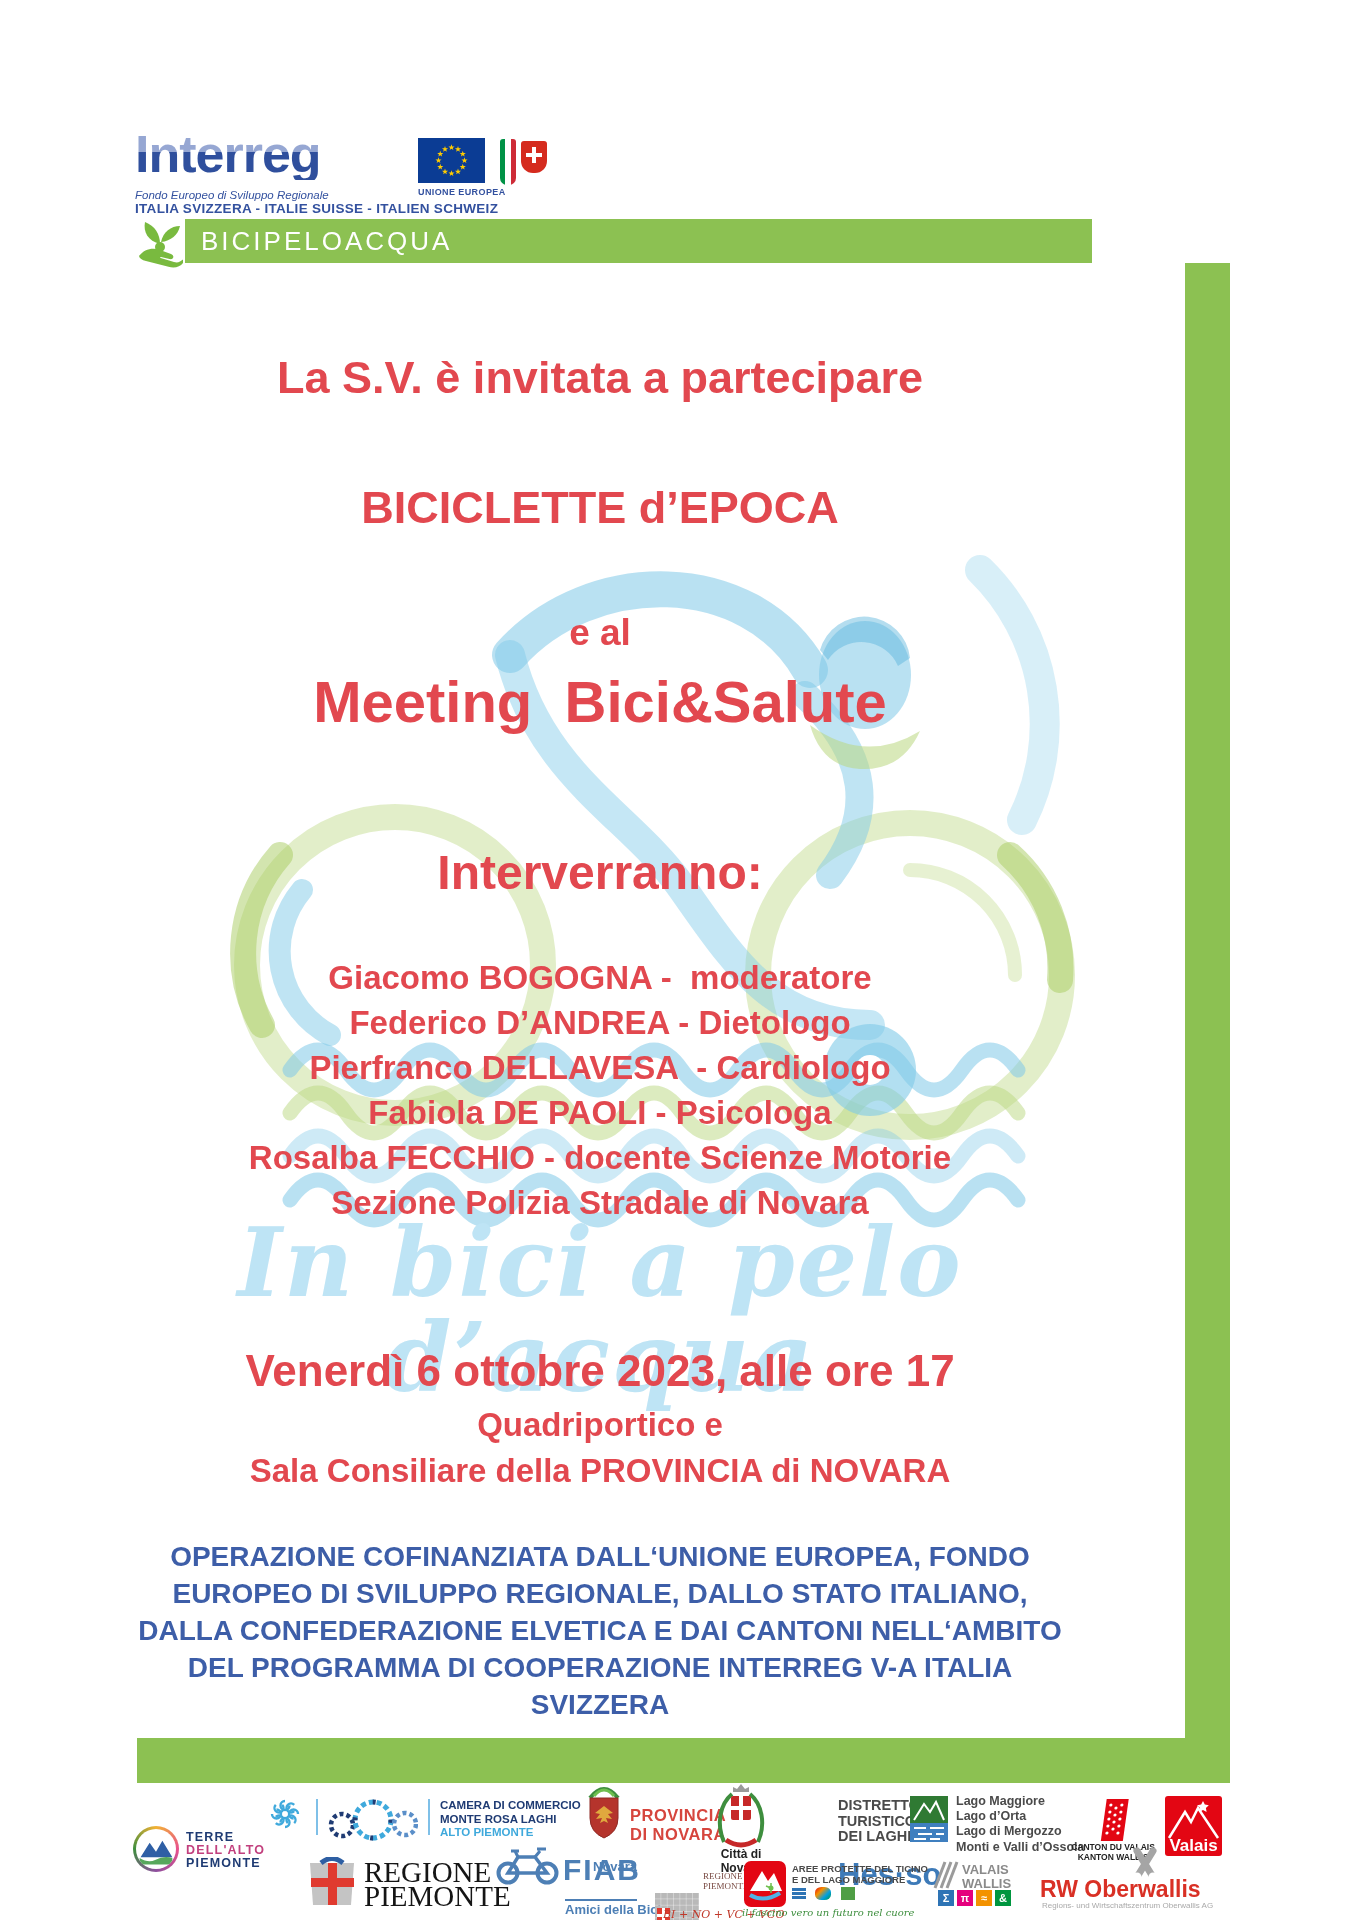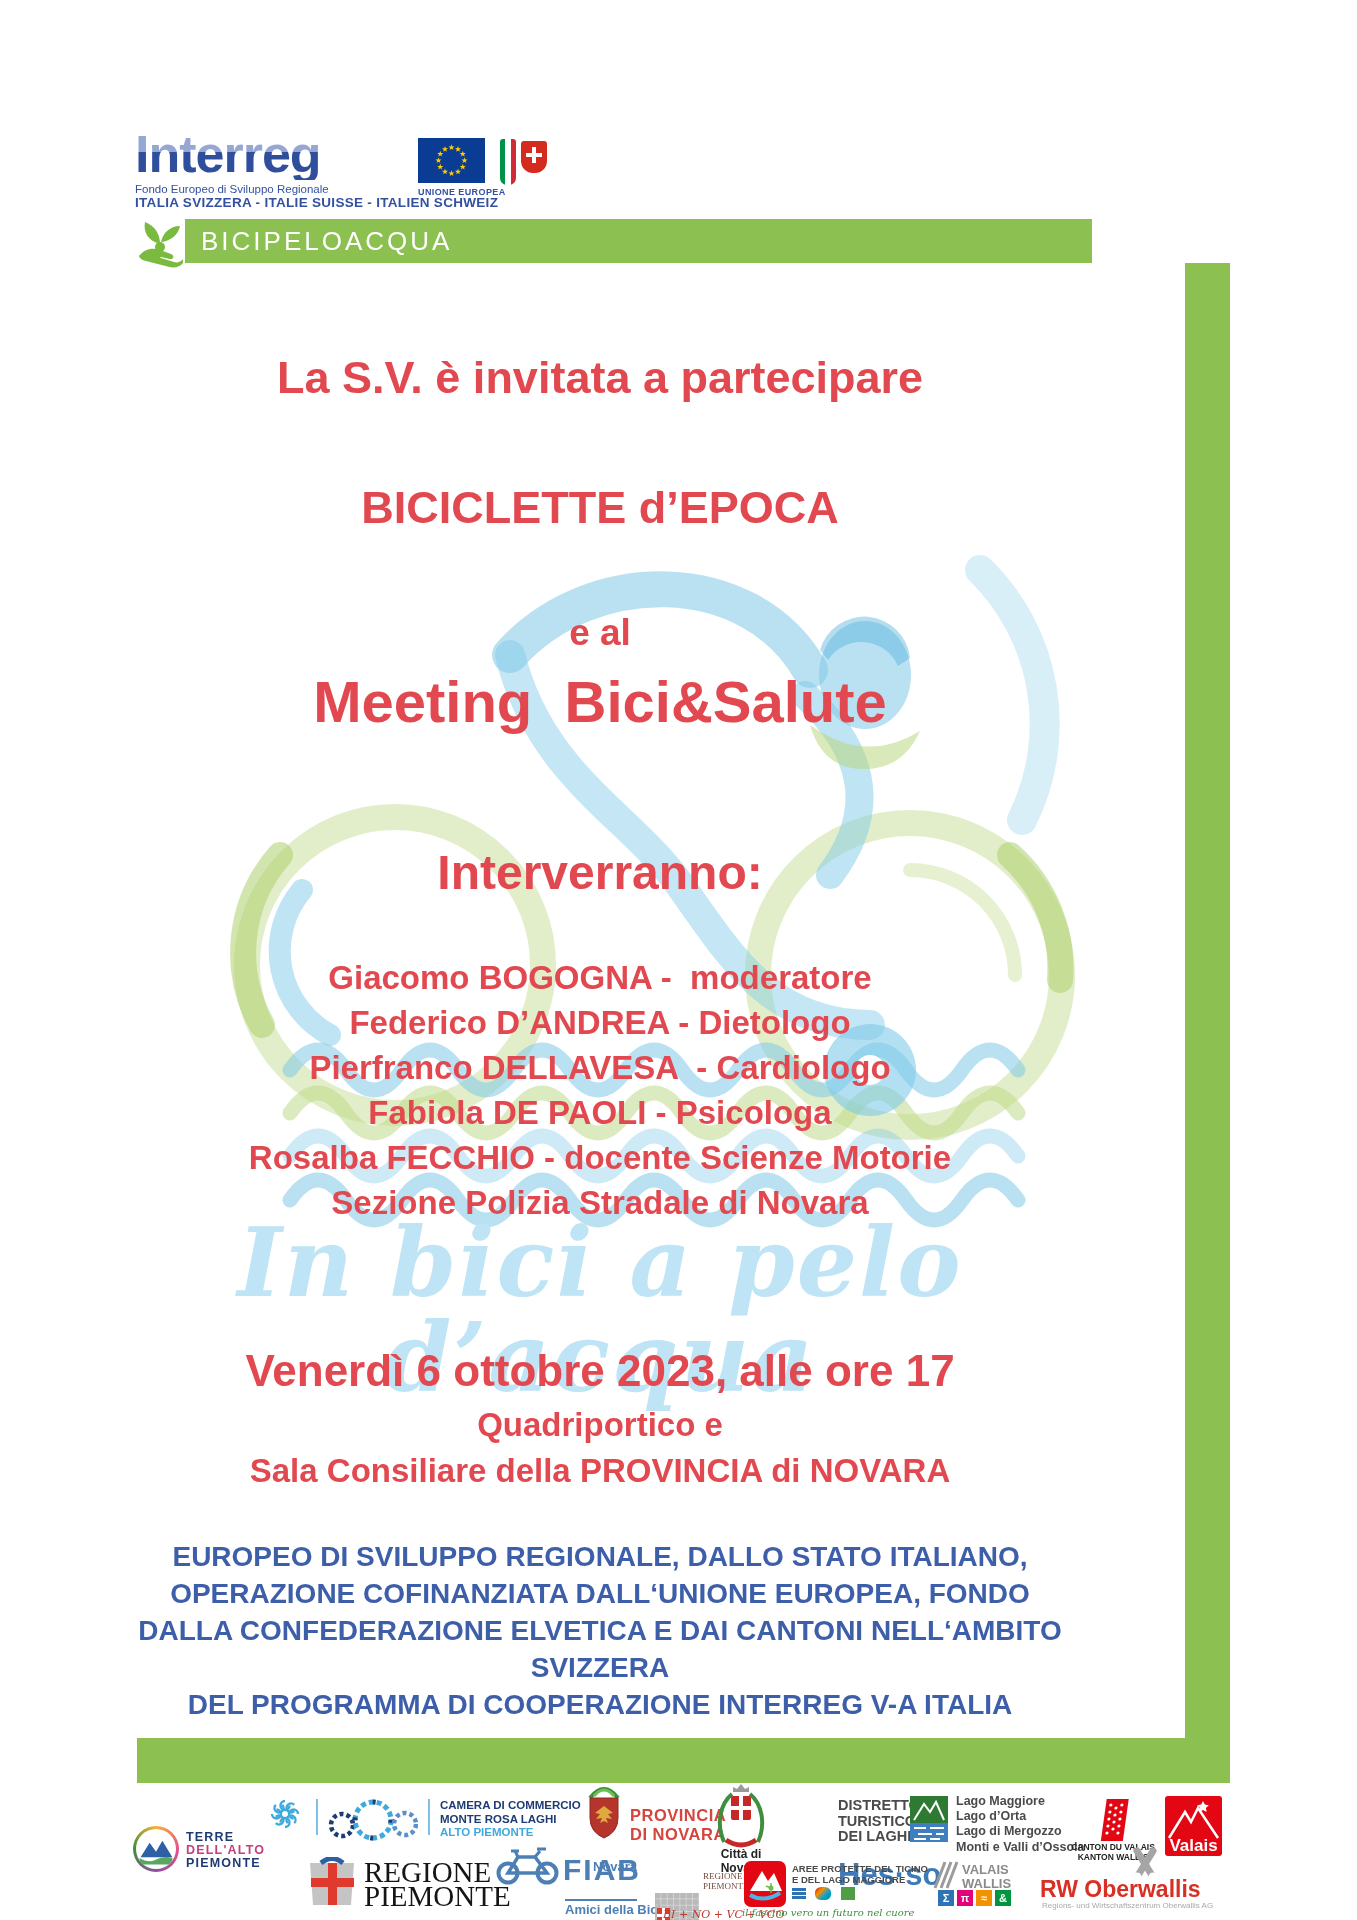--- a/index.html
+++ b/index.html
@@ -88,21 +88,21 @@
     </g>
     <ellipse cx="655" cy="120" rx="46" ry="54" fill="rgba(127,201,232,.55)"></ellipse>
     <path d="M610 95 a46 46 0 0 1 90 8 l-12 8 a40 40 0 0 0 -70 -6 z" fill="rgba(88,180,220,.45)"></path>
     <path d="M600 170 q55 40 110 6 q-18 40 -60 38 q-38 -2 -50 -44 z" fill="rgba(185,215,127,.55)"></path>
     <circle cx="660" cy="515" r="46" fill="rgba(127,201,232,.6)"></circle>
     <circle cx="660" cy="515" r="15" fill="#ffffff"></circle>
   </svg>
 
   <div class="abs" style="left:135px;top:128px;width:420px;height:85px;z-index:3;">
     <div class="interreg-brand">Interreg</div>
-    <div class="interreg-fund" style="margin-top:3px;">Fondo Europeo di Sviluppo Regionale</div>
+    <div class="interreg-fund" style="margin-top:9px;font-style:italic;">Fondo Europeo di Sviluppo Regionale</div>
     <div class="interreg-prog">ITALIA SVIZZERA - ITALIE SUISSE - ITALIEN SCHWEIZ</div>
   </div>
   <svg class="abs" style="left:418px;top:138px;z-index:3;" width="67" height="45" viewBox="0 0 67 45">
     <defs>
       <path id="star" d="M0,-3.2 L0.76,-1.05 L3.04,-0.99 L1.24,0.4 L1.88,2.59 L0,1.3 L-1.88,2.59 L-1.24,0.4 L-3.04,-0.99 L-0.76,-1.05 Z" fill="#FFCC00"></path>
     </defs>
     <rect width="67" height="45" fill="#0B3C94"></rect>
     <use href="#star" x="33.5" y="9.5"></use>
       <use href="#star" x="40" y="11.24"></use>
     <use href="#star" x="44.76" y="16"></use>
@@ -152,25 +152,25 @@
 
   <div class="abs ctr red z3 interverranno" style="top:845px;">Interverranno:</div>
 
   <div class="abs ctr script-line" style="top:1215px;z-index:2;">In bici a pelo d’acqua</div>
 
   <div class="abs ctr red z3 datetime" style="top:1346px;">Venerdì 6 ottobre 2023, alle ore 17</div>
   <div class="abs ctr red z3 venue" style="top:1406px;">Quadriportico e</div>
   <div class="abs ctr red z3 venue" style="top:1452px;">Sala Consiliare della PROVINCIA di NOVARA</div>
 
   <div class="abs ctr z3" style="top:1538px;">
+    <div class="funding">OPERAZIONE COFINANZIATA DALL‘UNIONE EUROPEA, FONDO</div>
     <div class="funding">EUROPEO DI SVILUPPO REGIONALE, DALLO STATO ITALIANO,</div>
-    <div class="funding">OPERAZIONE COFINANZIATA DALL‘UNIONE EUROPEA, FONDO</div>
     <div class="funding">DALLA CONFEDERAZIONE ELVETICA E DAI CANTONI NELL‘AMBITO</div>
+    <div class="funding">DEL PROGRAMMA DI COOPERAZIONE INTERREG V-A ITALIA</div>
     <div class="funding">SVIZZERA</div>
-    <div class="funding">DEL PROGRAMMA DI COOPERAZIONE INTERREG V-A ITALIA</div>
   </div>
 
   <div class="abs" style="left:133px;top:1826px;width:46px;height:46px;border-radius:50%;
        background:conic-gradient(#F2B234,#E8518D,#8E4F9E,#3E8E3E,#F2B234);padding:0;z-index:5;">
     <svg style="position:absolute;left:3px;top:3px;border-radius:50%;background:#fff;" width="40" height="40" viewBox="0 0 44 38">
       <path d="M5 28 L15 12 L22 22 L29 10 L40 28 Z" fill="#2F5FA5"></path>
       <path d="M4 29 q10 6 17 2 q10 -5 19 -2 l0 7 -36 0 z" fill="#57A75C"></path>
     </svg>
   </div>
   <div class="abs terre-t" style="left:186px;top:1831px;z-index:5;">

